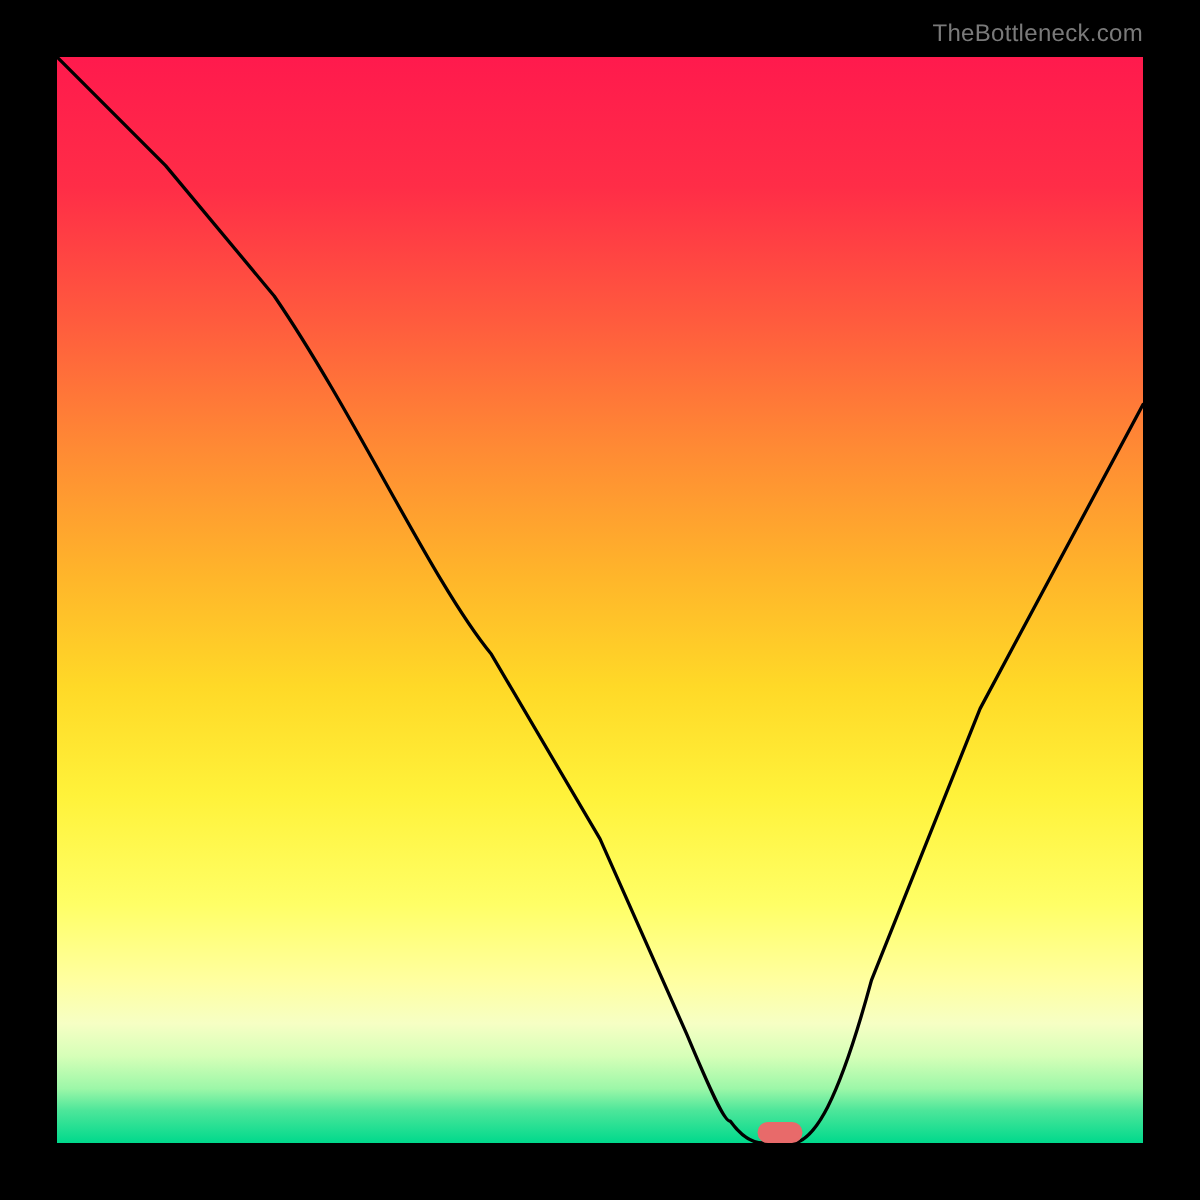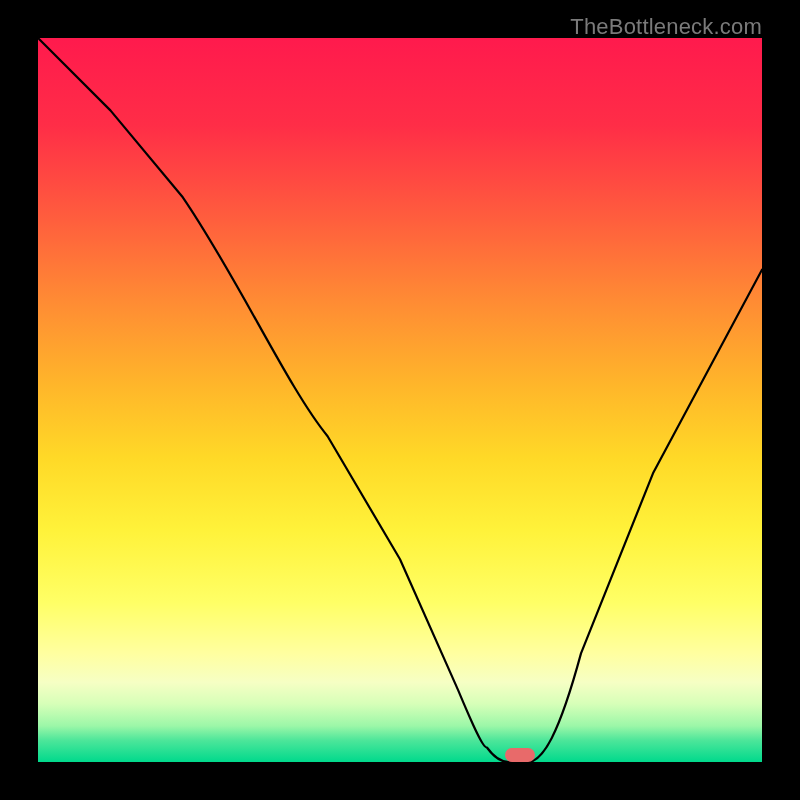--- a/index.html
+++ b/index.html
@@ -56,21 +56,21 @@
     position: absolute;
     background: #e86a6a;
     border-radius: 7px;
   }
   .watermark {
     position: absolute;
     top: 14px;
     right: 38px;
     color: #7a7a7a;
     font-family: Arial, Helvetica, sans-serif;
-    font-size: 22px;
+    font-size: 16px;
     font-weight: 400;
     letter-spacing: 0.2px;
   }
 </style>
 </head>
 <body>
 
 <div class="frame">
 
   <div class="plot-area">

